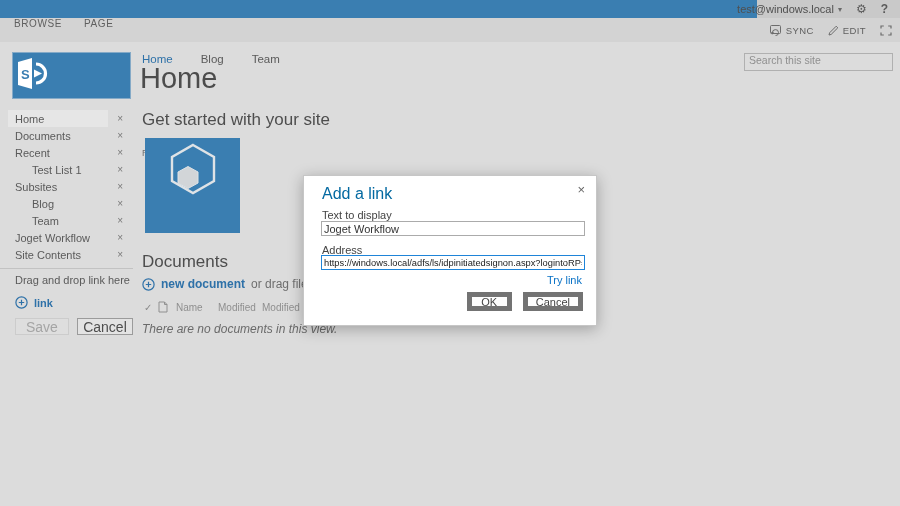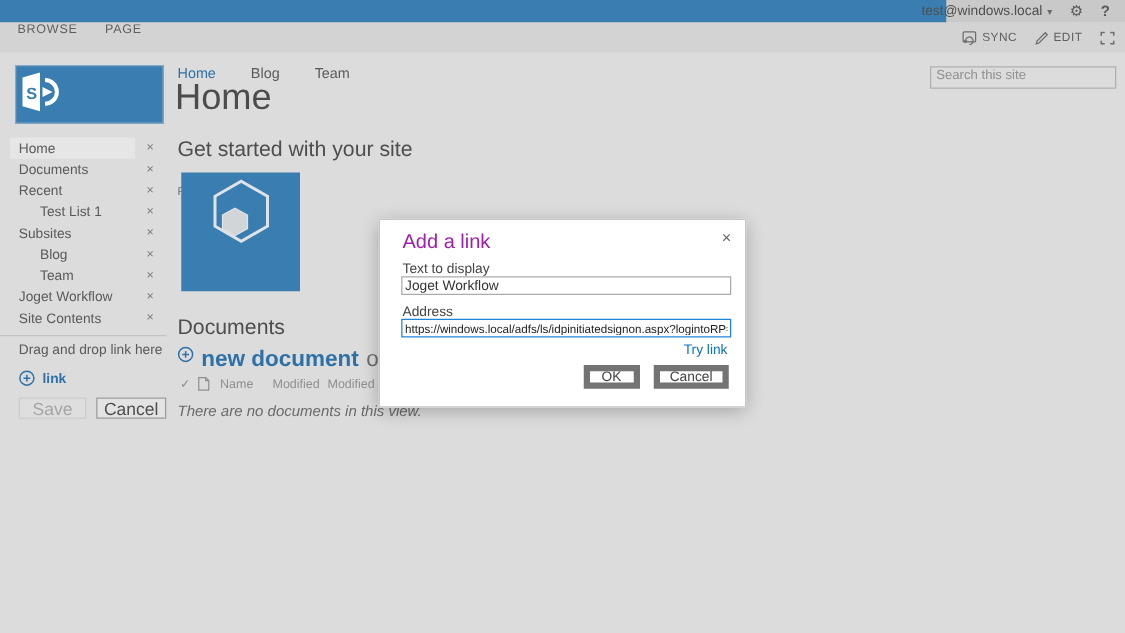--- a/index.html
+++ b/index.html
@@ -58,33 +58,33 @@
   .btn.normal{background:#e3e3e3;border:1px solid #9b9b9b;color:#4e4e4e;min-width:40px;}
 
   
   .gs-row{position:absolute;left:142px;top:110px;display:flex;gap:18px;flex-direction:column;}
   .gs-title{font-size:17px;color:#4e4e4e;}
   .gs-remove{font-size:9px;letter-spacing:.3px;color:#6e6e6e;cursor:pointer;}
   .tile{position:absolute;left:145px;top:138px;width:95px;height:95px;background:#3a7eb1;cursor:pointer;}
   .tile .hex-wrap{position:absolute;left:0;top:0;right:0;bottom:33px;display:flex;align-items:center;justify-content:center;}
   .tile .band{position:absolute;left:0;right:0;bottom:0;height:33px;background:#454b52;color:#e4e4e4;font-size:10px;line-height:1.3;padding:3px 6px;box-sizing:border-box;}
   .docs-title{position:absolute;left:142px;top:252px;font-size:17px;color:#4e4e4e;}
-  .newdoc-row{position:absolute;left:142px;top:277px;display:flex;align-items:flex-start;gap:6px;font-size:18px;color:#6e6e6e;}
+  .newdoc-row{position:absolute;left:142px;top:277px;display:flex;align-items:flex-end;gap:6px;font-size:12px;color:#6e6e6e;}
   .newdoc-row .newdoc{font-weight:bold;color:#2e71a8;cursor:pointer;}
   .table-header{position:absolute;left:144px;top:301px;display:flex;align-items:center;gap:0;font-size:10px;color:#8f8f8f;}
   .table-header .chk{width:14px;font-size:10px;color:#8a8a8a;}
   .table-header .icn{width:18px;display:flex;align-items:center;}
   .table-header .col-name{width:42px;cursor:pointer;}
   .table-header .col-mod{width:44px;cursor:pointer;}
   .table-header .col-modby{cursor:pointer;}
   .empty-msg{position:absolute;left:142px;top:322px;font-size:12px;color:#6a6a6a;font-style:italic;}
 
   
   .dialog{position:absolute;left:303px;top:175px;width:294px;height:151px;background:#ffffff;border:1px solid #c6c6c6;box-shadow:0 3px 14px rgba(0,0,0,.28);box-sizing:border-box;z-index:10;}
-  .dlg-title{position:absolute;left:18px;top:9px;font-size:16px;color:#a21caf;}
+  .dlg-title{position:absolute;left:18px;top:9px;font-size:16px;color:#0369a1;}
   .dlg-close{position:absolute;right:11px;top:6px;font-size:13px;color:#666;cursor:pointer;}
   .dlg-label{position:absolute;left:18px;font-size:11px;color:#444;}
   .dlg-label.text{top:33px;}
   .dlg-label.addr{top:68px;}
   .dlg-input{position:absolute;left:17px;width:258px;height:13px;font-size:11px;color:#333;border:1px solid #ababab;padding:0 2px;font-family:inherit;outline:none;background:#fff;}
   .dlg-input.text{top:45px;}
   .dlg-input.addr{top:79px;border:1px solid #1f84d8;font-size:9.3px;color:#222;}
   .dlg-trylink{position:absolute;right:14px;top:98px;font-size:11px;color:#0a72c6;cursor:pointer;}
   .dlg-buttons{position:absolute;right:13px;top:116px;display:flex;gap:11px;}
   .dlg-btn{height:19px;min-width:45px;background:#fdfdfd;border:5px solid #737373;font-size:11px;color:#444;display:flex;align-items:center;justify-content:center;padding:0 8px;cursor:pointer;font-family:inherit;}

